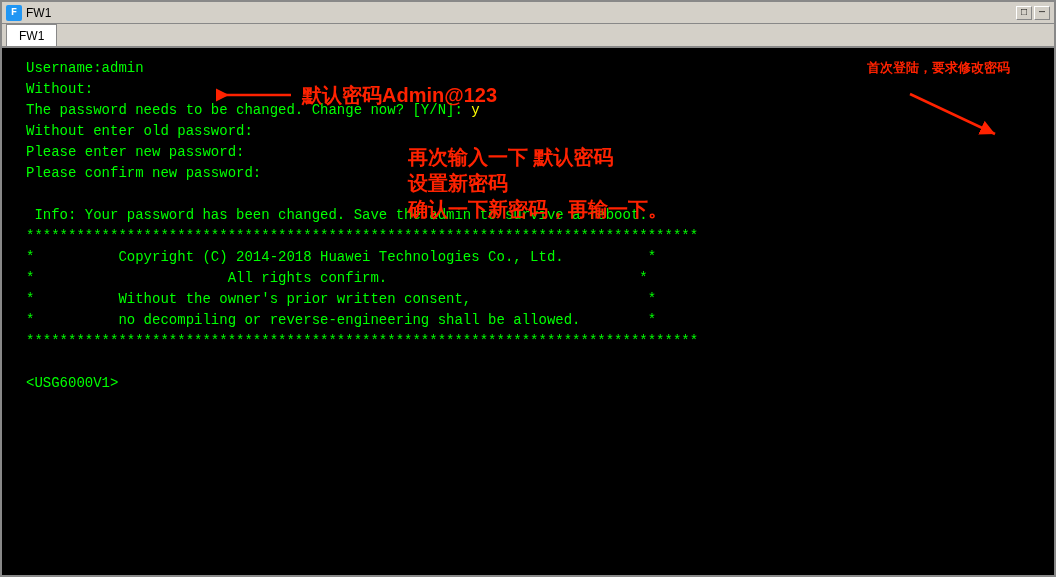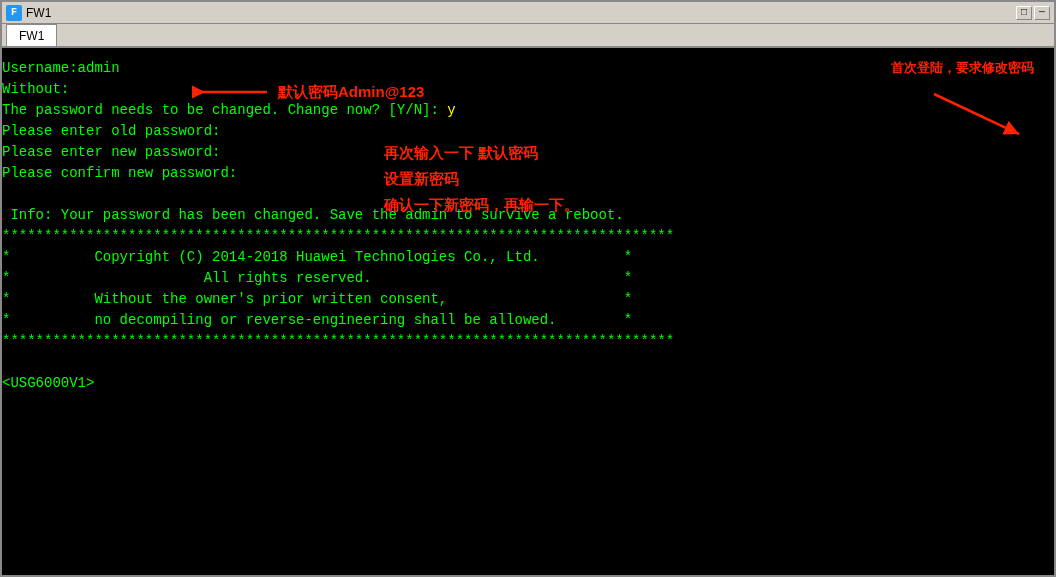--- a/index.html
+++ b/index.html
@@ -85,33 +85,33 @@
       color: #000;
       cursor: pointer;
       height: 22px;
       display: flex;
       align-items: center;
     }
 
     .terminal {
       flex: 1;
       background: #000;
-      padding: 10px 0;
+      padding: 10px 24px;
       overflow: hidden;
       position: relative;
     }
 
     .terminal-content {
       position: relative;
       font-size: 14px;
       line-height: 1.5;
     }
 
     .green { color: #00ff00; }
-    .red-annotation { color: #ff2200; font-family: 'SimHei', 'Microsoft YaHei', sans-serif; font-size: 15px; font-weight: bold; }
+    .red-annotation { color: #ff2200; font-family: 'SimHei', 'Microsoft YaHei', sans-serif; font-size: 20px; font-weight: bold; }
     .yellow-y { color: #ffff00; }
 
     .line { display: block; white-space: pre; }
 
     .annot-first-login {
       position: absolute;
       top: 0px;
       right: 20px;
       color: #ff2200;
       font-family: 'SimHei', 'Microsoft YaHei', sans-serif;
@@ -149,35 +149,35 @@
 
   <div class="terminal">
     <div class="terminal-content">
 
       <span class="line green">Username:admin</span>
 
       <span class="line green">Without:</span>
 
       <span class="line green">The password needs to be changed. Change now? [Y/N]: <span class="yellow-y">y</span></span>
 
-      <span class="line green">Please enter old password:   </span>
+      <span class="line green">Without enter old password:   </span>
 
       <span class="line green">Please enter new password: </span>
 
       <span class="line green">Please confirm new password: </span>
 
       <span class="line">&nbsp;</span>
 
       <span class="line green"> Info: Your password has been changed. Save the admin to survive a reboot.</span>
 
       <span class="line green">********************************************************************************</span>
 
       <span class="line green">*          Copyright (C) 2014-2018 Huawei Technologies Co., Ltd.          *</span>
 
-      <span class="line green">*                       All rights reserved.                              *</span>
+      <span class="line green">*                       All rights confirm.                              *</span>
 
       <span class="line green">*          Without the owner's prior written consent,                     *</span>
 
       <span class="line green">*          no decompiling or reverse-engineering shall be allowed.        *</span>
 
       <span class="line green">********************************************************************************</span>
 
       <span class="line">&nbsp;</span>
 
       <span class="line green">&lt;USG6000V1&gt;</span>

